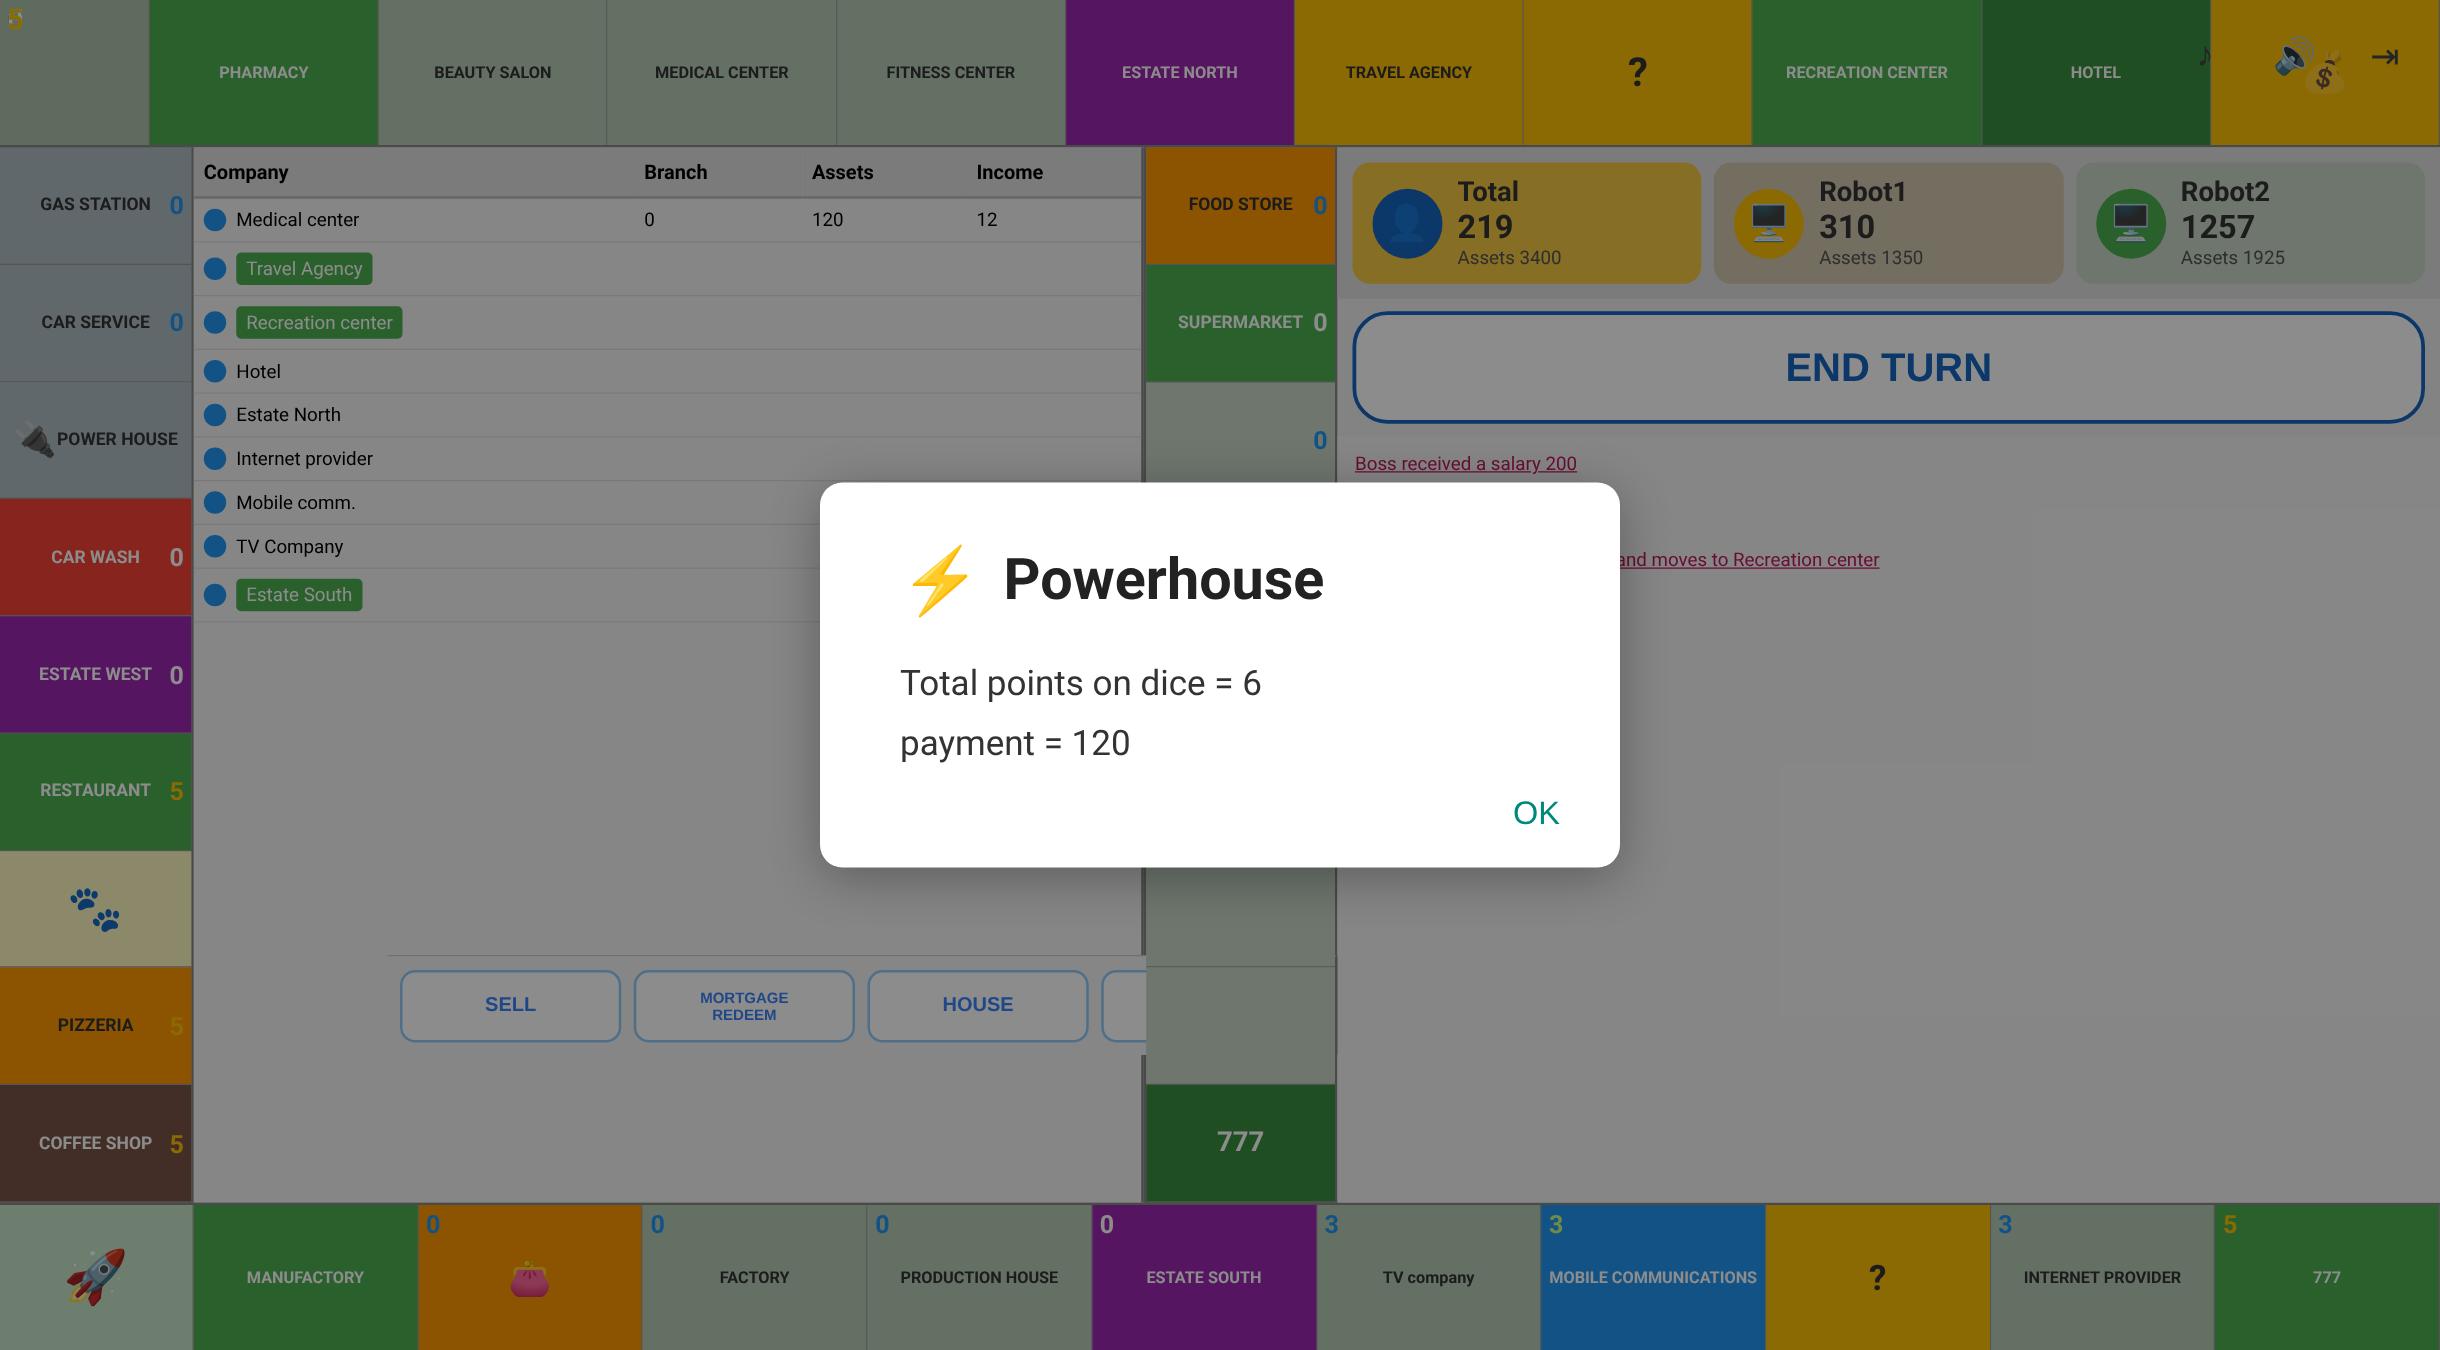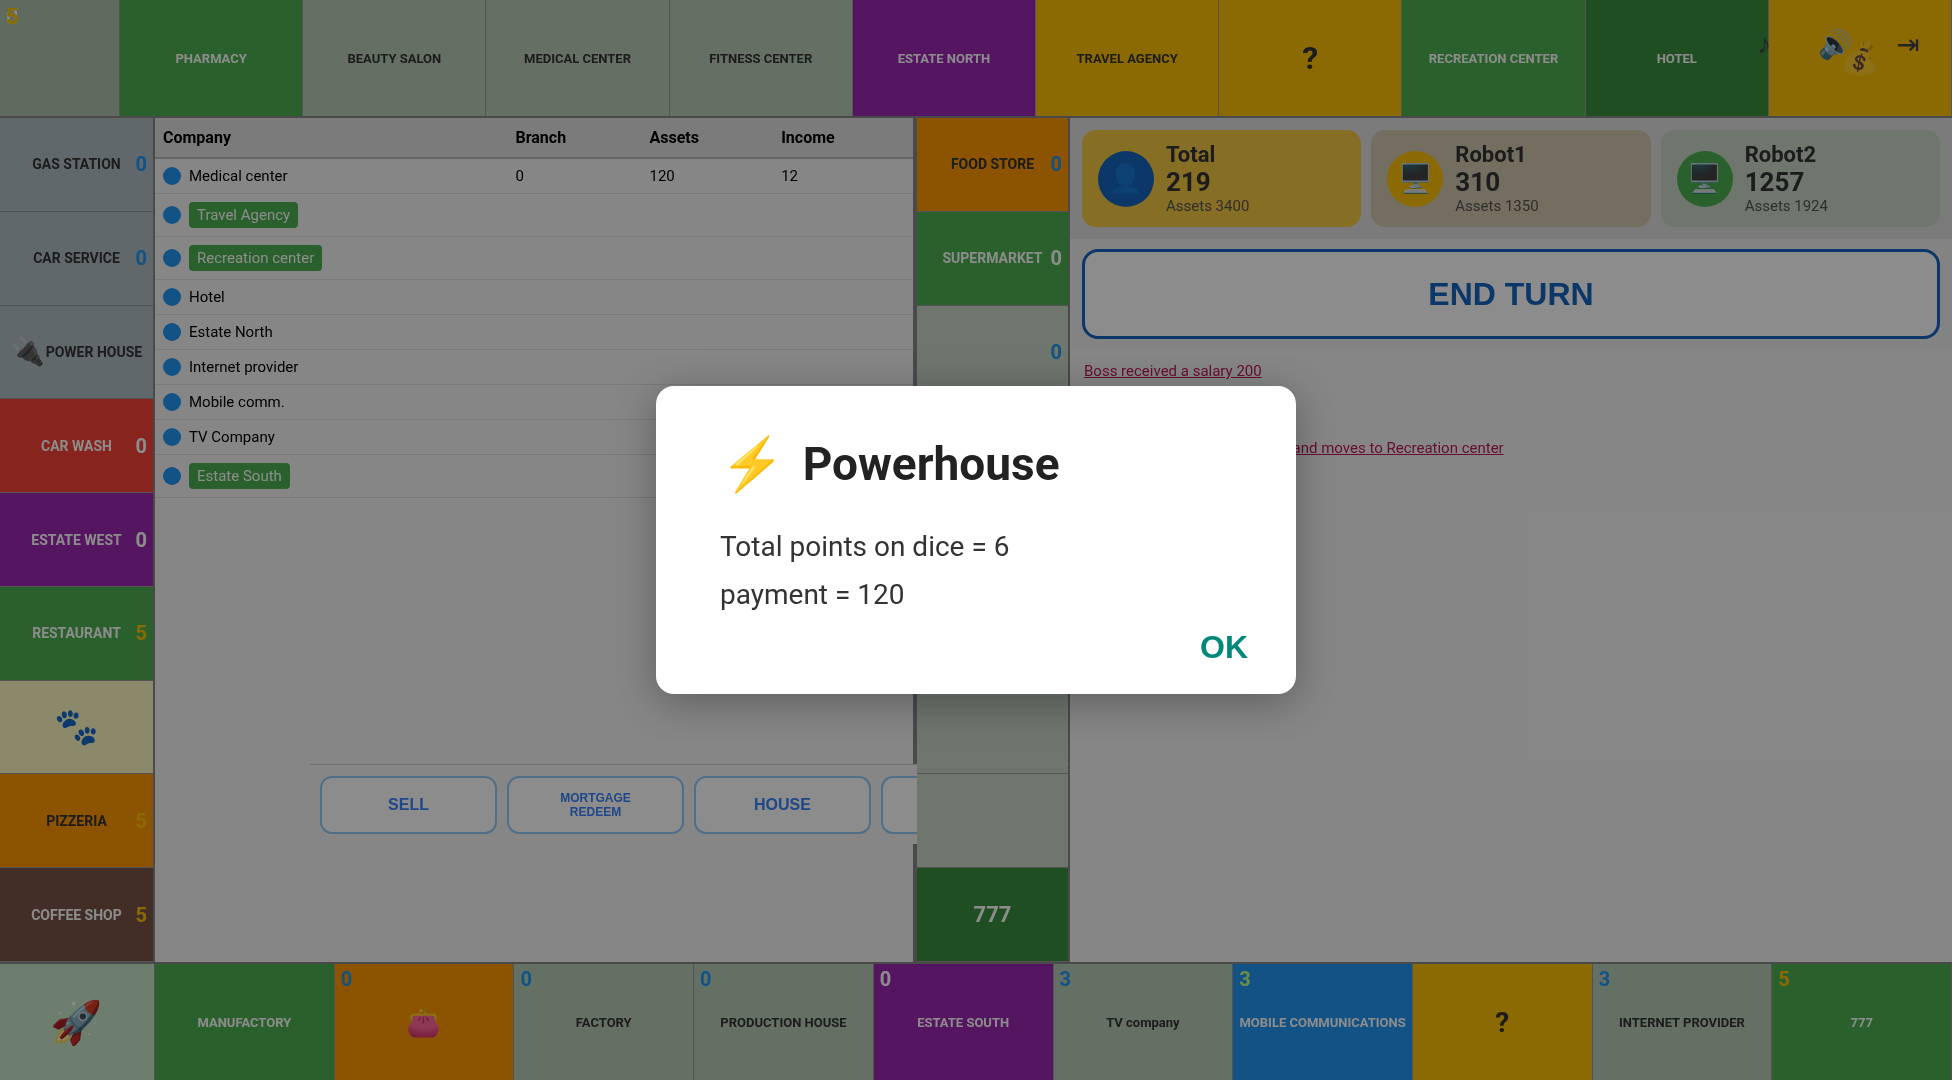--- a/index.html
+++ b/index.html
@@ -239,21 +239,21 @@
     .player-assets {
       font-size: 15px;
       color: #555;
     }
 
     
     .end-turn-btn {
       margin: 10px 12px;
       height: 90px;
       border: 3px solid #1565c0;
-      border-radius: 16px;
+      border-radius: 28px;
       background: white;
       font-size: 32px;
       font-weight: bold;
       color: #1565c0;
       cursor: pointer;
       display: flex;
       align-items: center;
       justify-content: center;
     }
 
@@ -306,22 +306,22 @@
     .modal-body {
       font-size: 28px;
       color: #333;
       line-height: 1.7;
       margin-bottom: 36px;
     }
     .modal-ok {
       position: absolute;
       bottom: 28px;
       right: 48px;
-      font-size: 32px;
-      font-weight: bold;
+      font-size: 26px;
+      font-weight: normal;
       color: #00897b;
       cursor: pointer;
       background: none;
       border: none;
     }
 
     
     .top-right-icons {
       position: absolute;
       top: 20px;
@@ -700,21 +700,21 @@
           <div class="player-money">310</div>
           <div class="player-assets">Assets 1350</div>
         </div>
       </div>
 
       <div class="player-card robot2">
         <div class="player-avatar green-bg">🖥️</div>
         <div class="player-info">
           <div class="player-name">Robot2</div>
           <div class="player-money">1257</div>
-          <div class="player-assets">Assets 1924</div>
+          <div class="player-assets">Assets 1925</div>
         </div>
       </div>
     </div>
 
     <button class="end-turn-btn">END TURN</button>
 
     <div class="log-area">
       <div>Boss received a salary 200</div>
       <div>Boss pays Robot2 112</div>
       <div>Robot1 pays Robot2 8</div>

